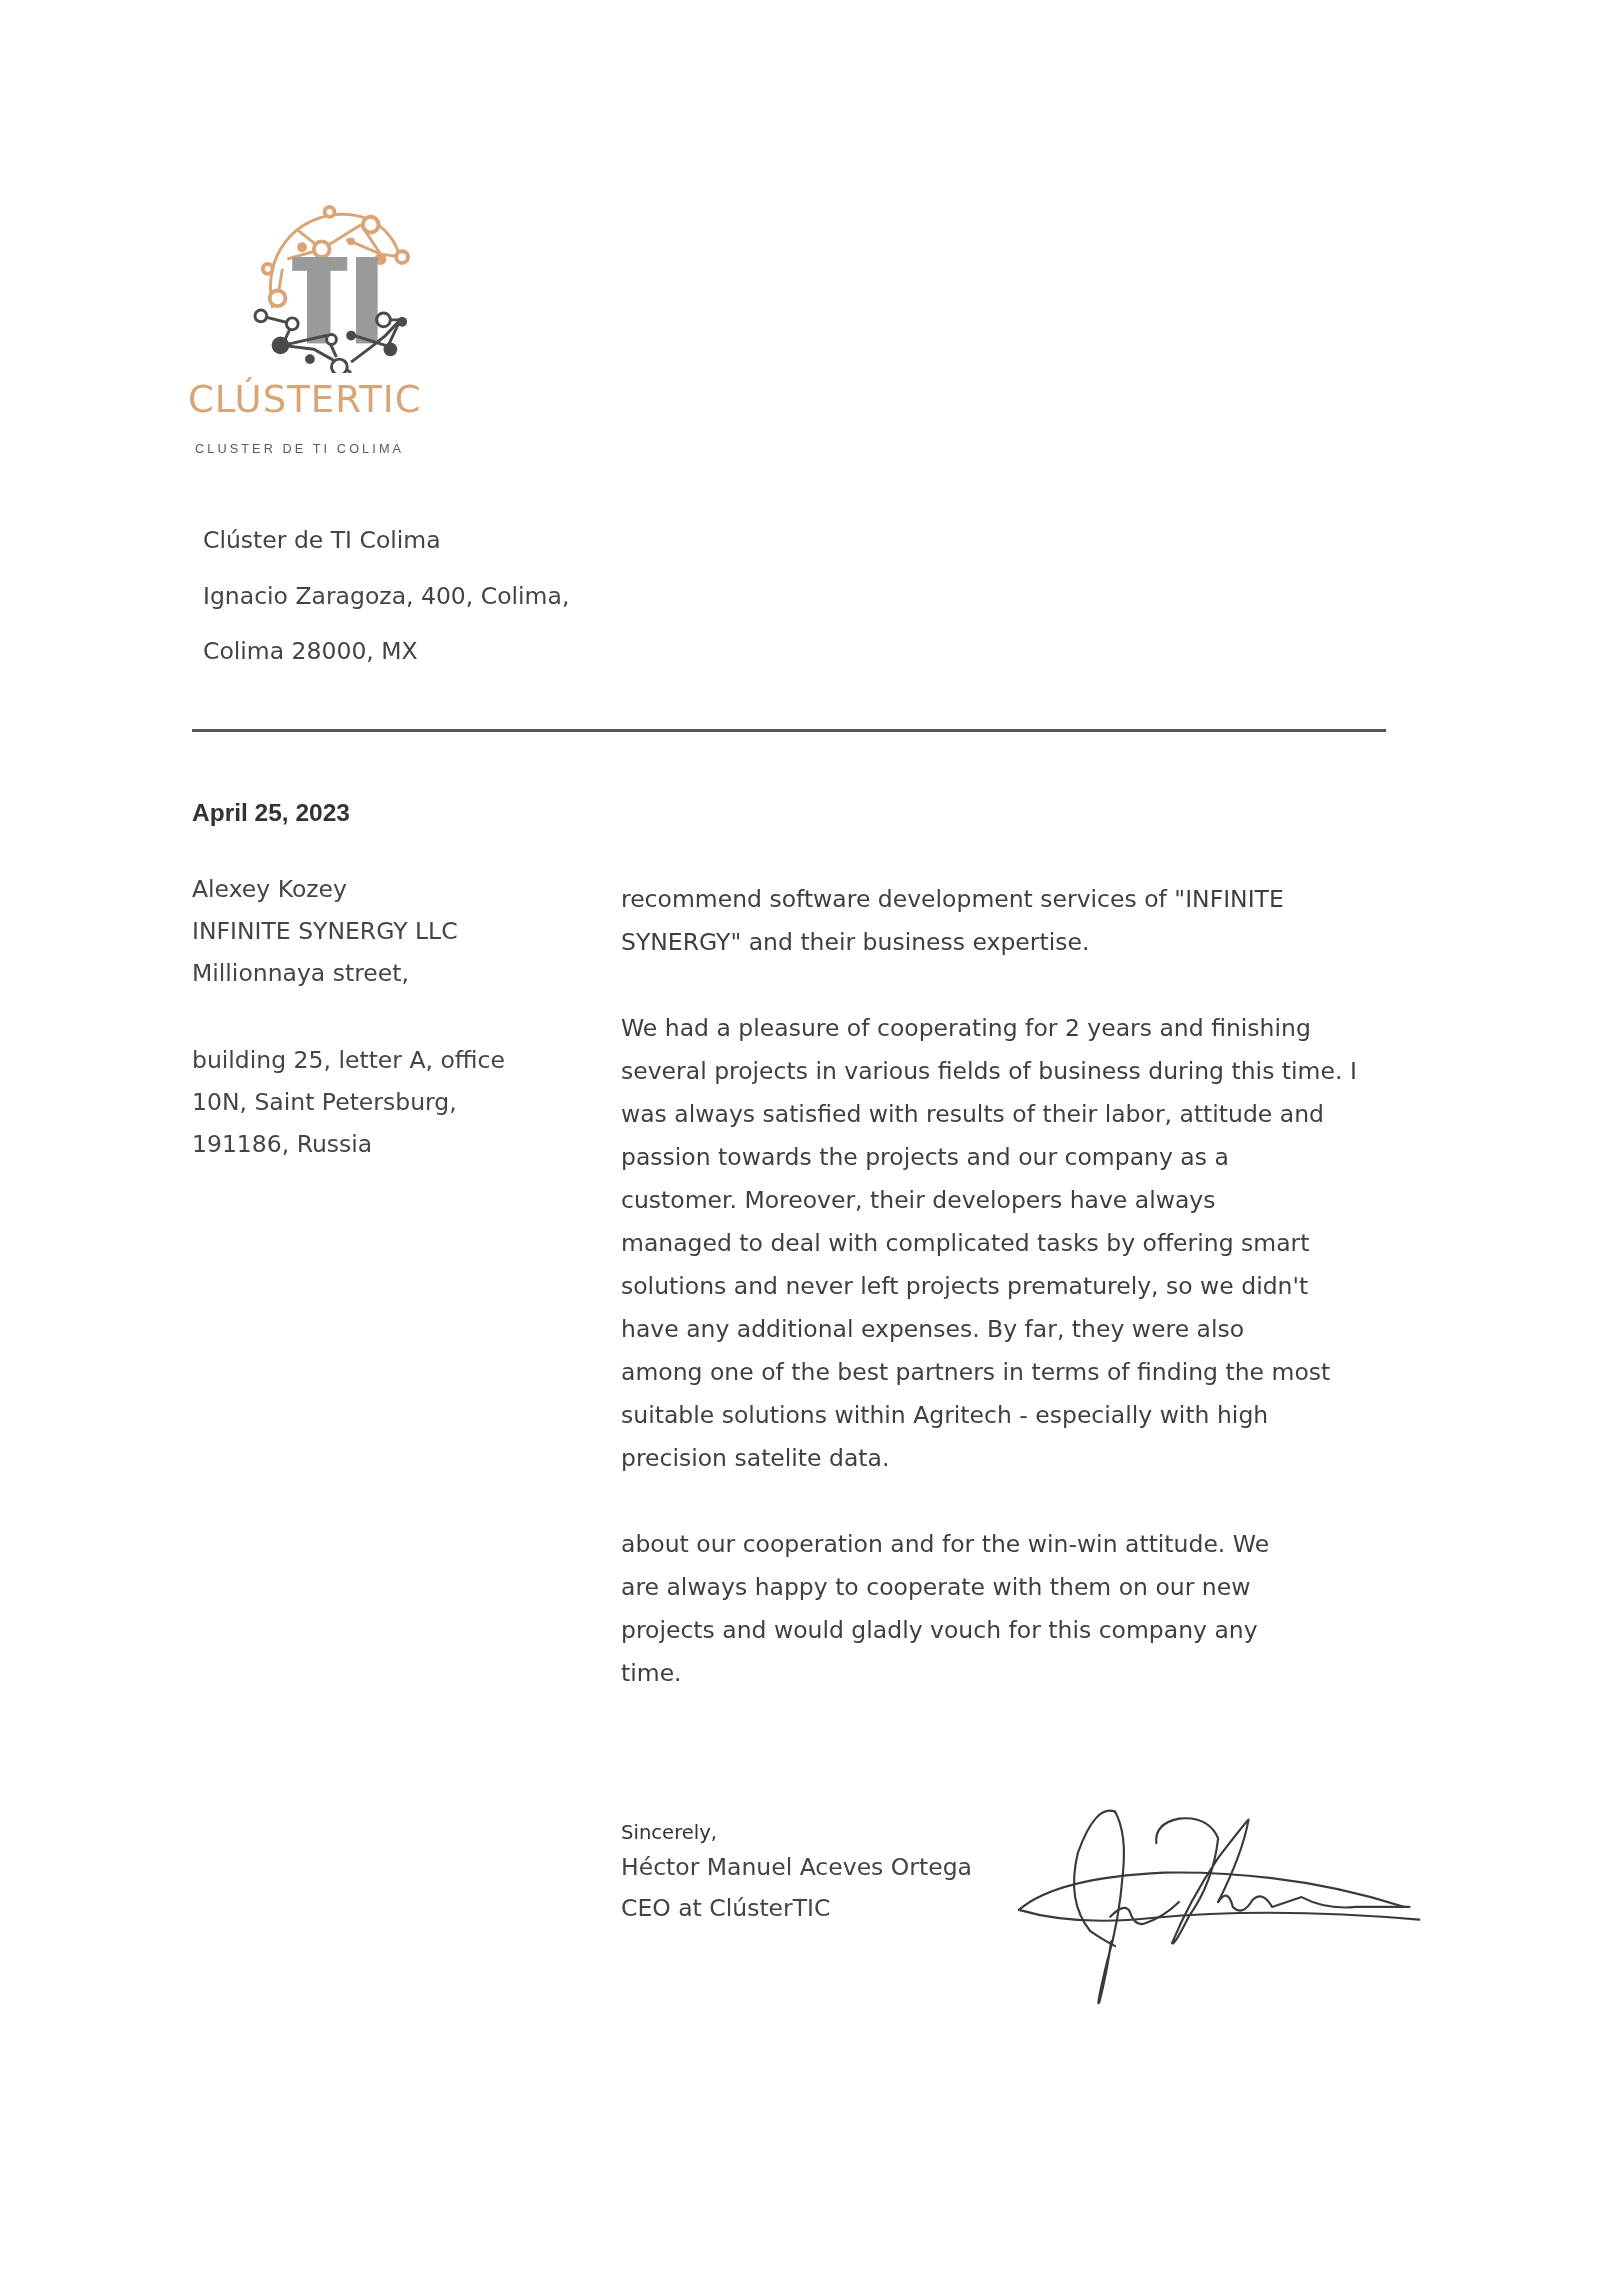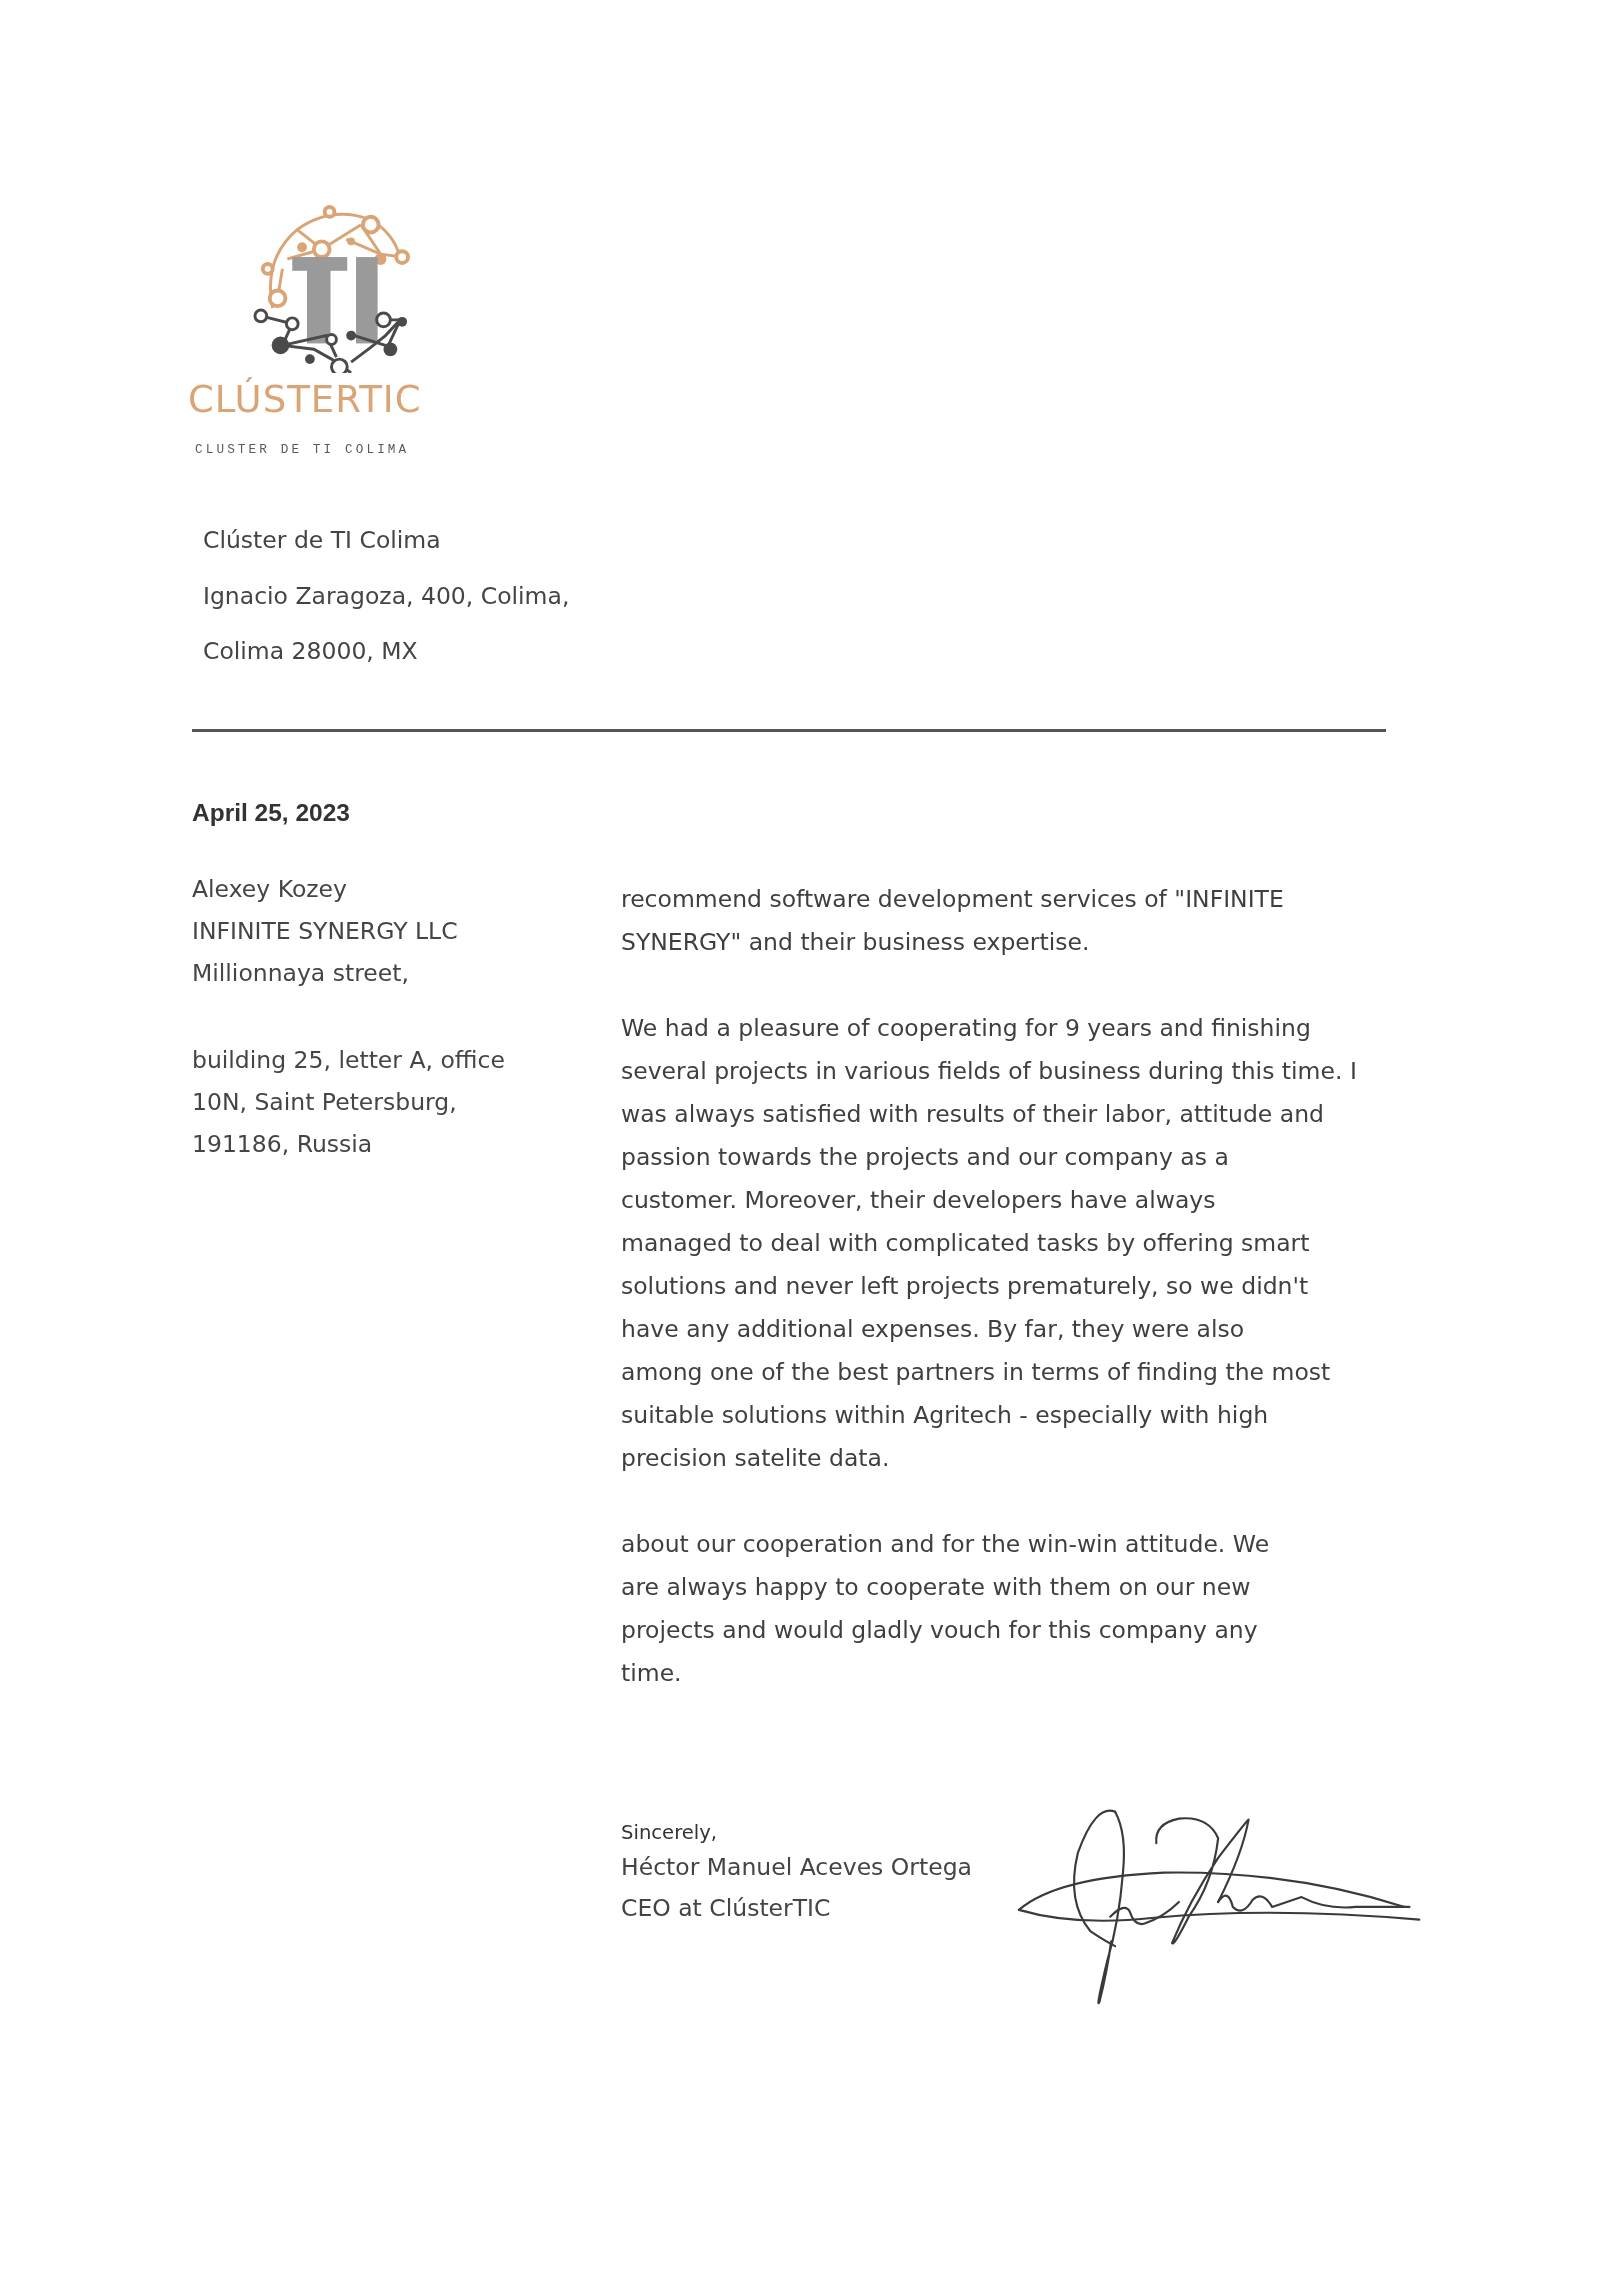--- a/index.html
+++ b/index.html
@@ -11,21 +11,21 @@
   
   #logo-mark { left: 253px; top: 200px; width: 157px; height: 173px; }
   #logo-wordmark {
     left: 188px; top: 376px; width: 255px;
     font-family: "DejaVu Sans", sans-serif;
     font-size: 37px; letter-spacing: 1px; color: #d9a576; font-weight: normal;
     white-space: nowrap; line-height: 47px;
   }
   #logo-tagline {
     left: 195px; top: 442px; width: 255px;
-    font-family: Liberation Mono, monospace;
+    font-family: Liberation Sans, sans-serif;
     font-size: 12.7px; letter-spacing: 3.1px; color: #5a5a5a; white-space: nowrap;
   }
 
   
   .sender-line {
     left: 203px; font-size: 23.5px; color: #444; white-space: nowrap; line-height: 29px; margin-top: 28px;
   }
 
   #divider { left: 192px; top: 729px; width: 1194px; height: 2.9px; background: #555; }
 
@@ -125,21 +125,21 @@
 <div class="abs recipient-line" style="top:1046px">building 25, letter A, office</div>
 <div class="abs recipient-line" style="top:1088px">10N, Saint Petersburg,</div>
 <div class="abs recipient-line" style="top:1130px">191186, Russia</div>
 
 <div id="letter-body" class="abs">
   <p class="para">
     <span class="ln">recommend software development services of "INFINITE</span>
     <span class="ln">SYNERGY" and their business expertise.</span>
   </p>
   <p class="para">
-    <span class="ln">We had a pleasure of cooperating for 9 years and finishing</span>
+    <span class="ln">We had a pleasure of cooperating for 2 years and finishing</span>
     <span class="ln">several projects in various fields of business during this time. I</span>
     <span class="ln">was always satisfied with results of their labor, attitude and</span>
     <span class="ln">passion towards the projects and our company as a</span>
     <span class="ln">customer. Moreover, their developers have always</span>
     <span class="ln">managed to deal with complicated tasks by offering smart</span>
     <span class="ln">solutions and never left projects prematurely, so we didn't</span>
     <span class="ln">have any additional expenses. By far, they were also</span>
     <span class="ln">among one of the best partners in terms of finding the most</span>
     <span class="ln">suitable solutions within Agritech - especially with high</span>
     <span class="ln">precision satelite data.</span>

